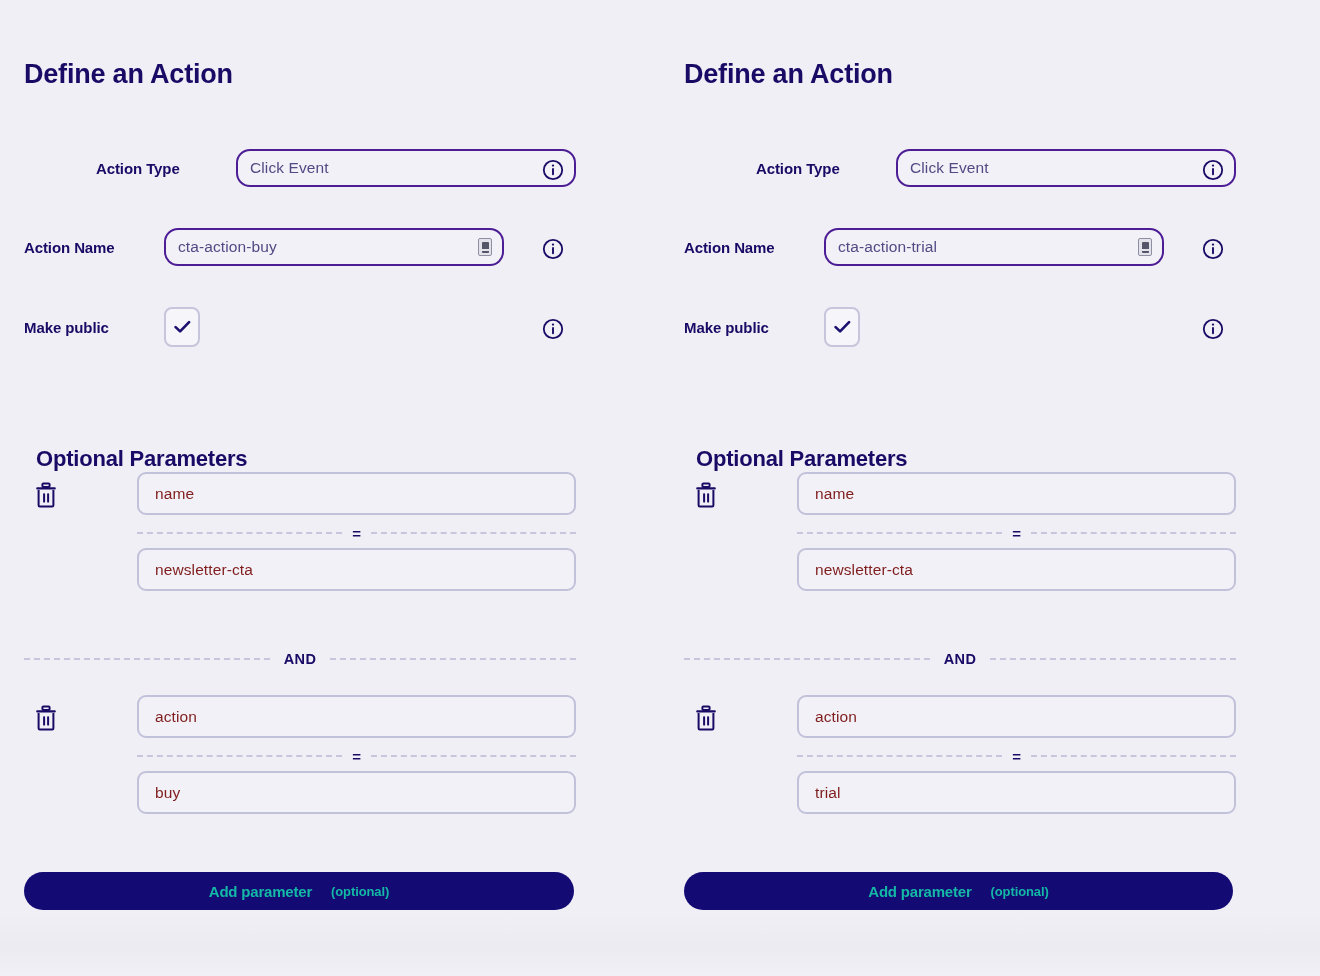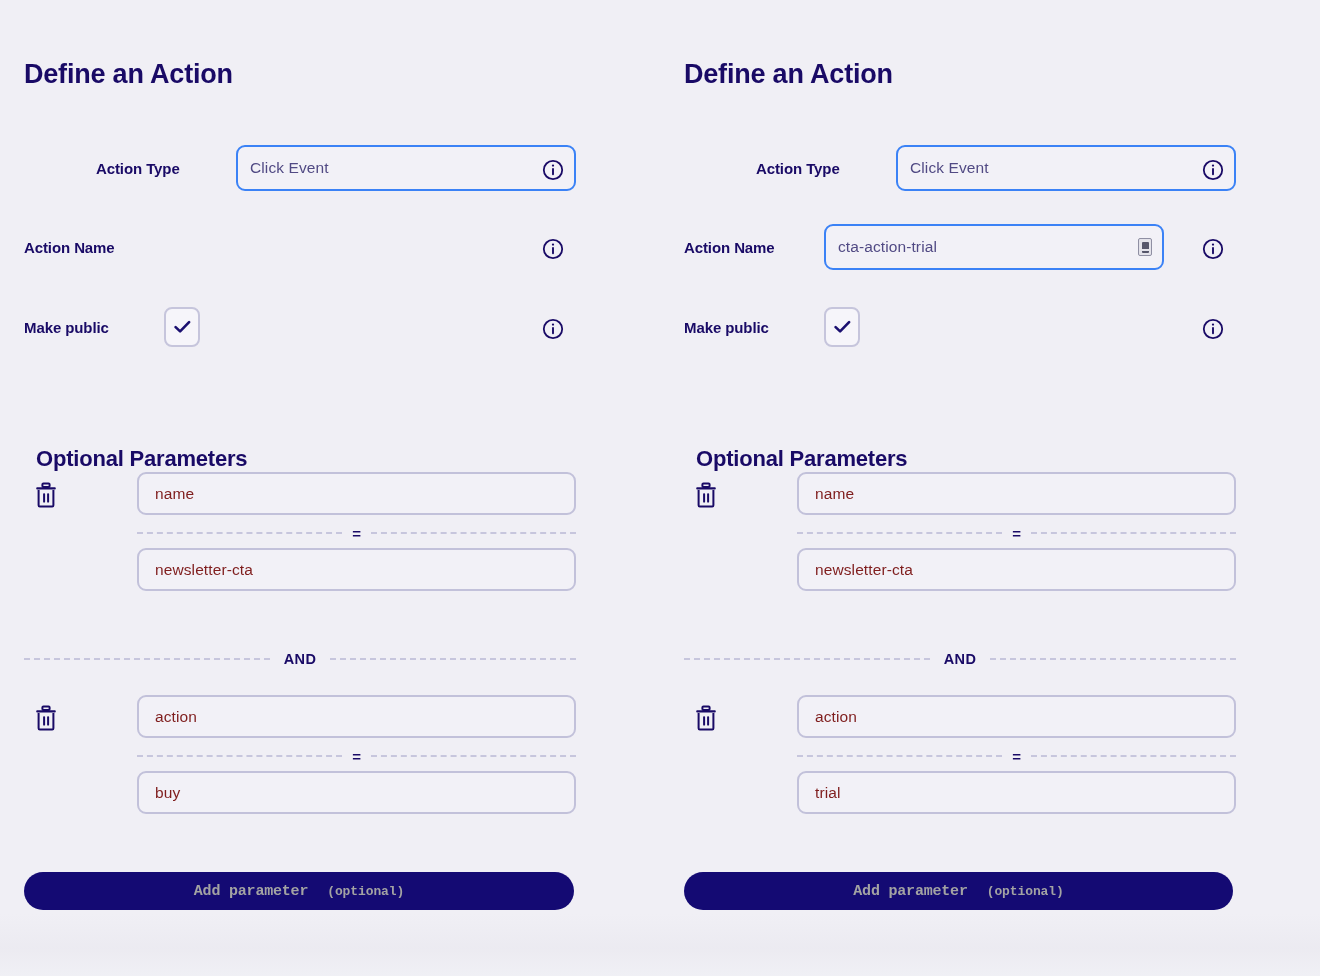--- a/index.html
+++ b/index.html
@@ -76,24 +76,24 @@
     width: 140px;
     flex: 0 0 140px;
     font-size: 15px;
     font-weight: bold;
     color: #190a66;
     letter-spacing: -0.1px;
   }
   .input-box {
     position: relative;
     width: 340px;
-    height: 46px;
+    height: 38px;
     box-sizing: border-box;
-    border: 2px solid #3b82f6;
-    border-radius: 9px;
+    border: 2px solid #4c1d95;
+    border-radius: 14px;
     background: #f2f1f7;
     display: flex;
     align-items: center;
     padding: 0 12px;
   }
   .input-box .val {
     font-size: 15.5px;
     color: #514a84;
     letter-spacing: 0.1px;
     font-family: "Liberation Sans", sans-serif;
@@ -235,27 +235,27 @@
 
   .add-btn {
     position: absolute;
     left: 0;
     top: 872px;
     width: 550px;
     height: 38px;
     border: none;
     border-radius: 19px;
     background: #140a73;
-    color: #a3a3a3;
+    color: #14b8a6;
     cursor: pointer;
     display: flex;
     align-items: center;
     justify-content: center;
     gap: 19px;
-    font-family: Liberation Mono, monospace;
+    font-family: Liberation Sans, sans-serif;
     padding: 0;
   }
   .add-btn .main {
     font-size: 15px;
     font-weight: bold;
     letter-spacing: -0.2px;
   }
   .add-btn .opt {
     font-size: 13px;
     font-weight: bold;
@@ -282,20 +282,26 @@
       <div class="info-icon" style="top:159px">
         <svg width="22" height="22" viewBox="0 0 22 22">
             <circle cx="11" cy="11" r="9.2" fill="none" stroke="#190a66" stroke-width="1.8"></circle>
             <circle cx="11" cy="6.6" r="1.15" fill="#190a66"></circle>
             <rect x="10.05" y="9.1" width="1.9" height="7.1" rx="0.9" fill="#190a66"></rect>
           </svg>
       </div>
 
       <div class="field-row r2">
         <div class="field-label">Action Name</div>
+        <div class="input-box">
+          <span class="val">cta-action-buy</span>
+          <span class="copy-badge">
+              <span class="inner"></span>
+            </span>
+        </div>
       </div>
       <div class="info-icon" style="top:238px">
         <svg width="22" height="22" viewBox="0 0 22 22">
             <circle cx="11" cy="11" r="9.2" fill="none" stroke="#190a66" stroke-width="1.8"></circle>
             <circle cx="11" cy="6.6" r="1.15" fill="#190a66"></circle>
             <rect x="10.05" y="9.1" width="1.9" height="7.1" rx="0.9" fill="#190a66"></rect>
           </svg>
       </div>
 
       <div class="field-row r3">

